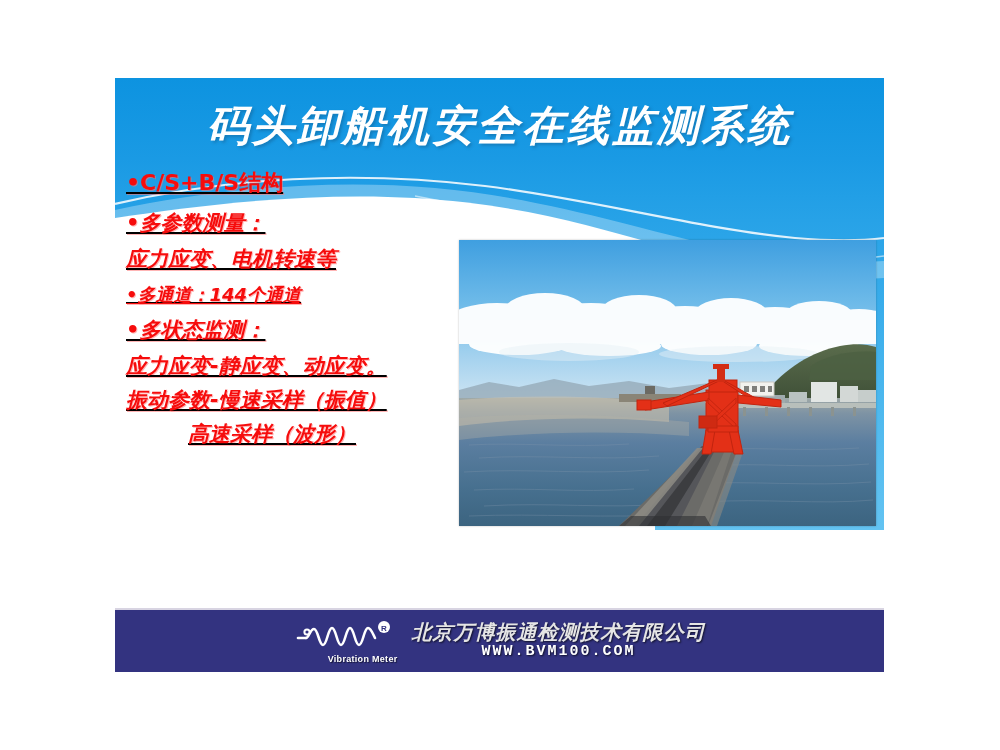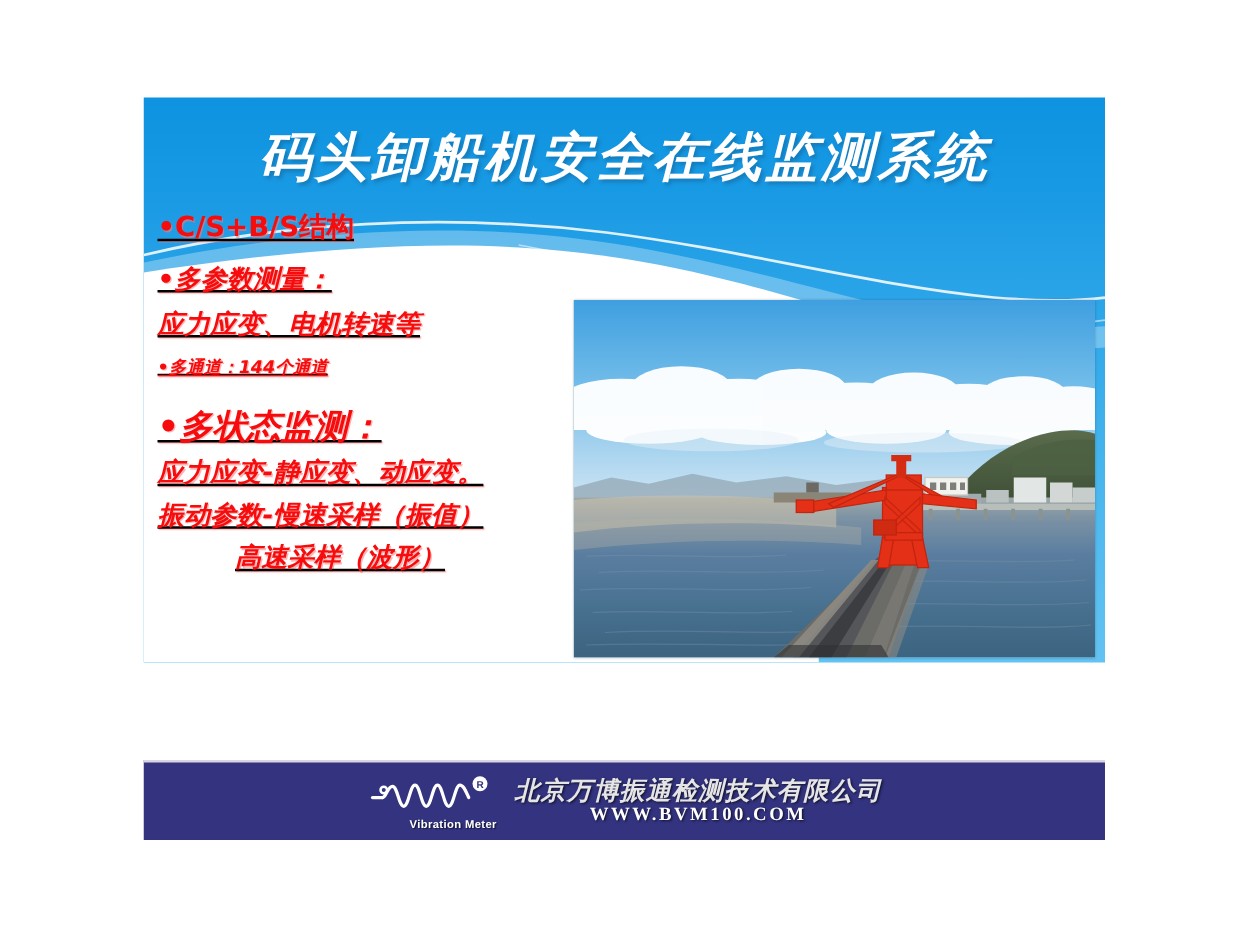--- a/index.html
+++ b/index.html
@@ -77,22 +77,22 @@
     font-style: italic;
     font-family: "DejaVu Sans", "Liberation Sans", sans-serif;
     text-shadow: 1px 1px 0 rgba(255,120,120,0.55);
     white-space: nowrap;
   }
 
   .line.l1 { font-size: 22px; line-height: 30px; margin-bottom: 10px; font-style: normal; }
   .line.l2 { font-size: 21px; line-height: 31px; margin-bottom: 3px; }
   .line.l3 { font-size: 21px; line-height: 34px; }
   .line.l4 { font-size: 21px; line-height: 34px; margin-bottom: 2px; }
-  .line.l5 { font-size: 14px; line-height: 33px; margin-bottom: 15px; }
-  .line.l6 { font-size: 27px; line-height: 32px; margin-bottom: 3px; }
+  .line.l5 { font-size: 18px; line-height: 33px; margin-bottom: 3px; }
+  .line.l6 { font-size: 21px; line-height: 32px; margin-bottom: 3px; }
   .line.l7 { font-size: 21px; line-height: 34px; }
   .line.l8 { font-size: 21px; line-height: 34px; }
   .line.l9 { font-size: 21px; line-height: 34px; padding-left: 62px; }
 
   .underline-txt { text-decoration: underline; text-underline-offset: 2px; }
 
   
   .photo {
     position: absolute;
     left: 459px;
@@ -161,21 +161,21 @@
     text-shadow: 1px 1px 2px rgba(0,0,0,0.7);
     line-height: 22px;
     white-space: nowrap;
   }
   .company-url {
     font-size: 15px;
     font-weight: bold;
     color: #ffffff;
     letter-spacing: 2px;
     text-align: center;
-    font-family: Liberation Serif, serif;
+    font-family: Liberation Mono, monospace;
     text-shadow: 1px 1px 2px rgba(0,0,0,0.7);
     line-height: 18px;
     white-space: nowrap;
   }
 </style>
 </head>
 <body>
 
 <div id="slide">
 

